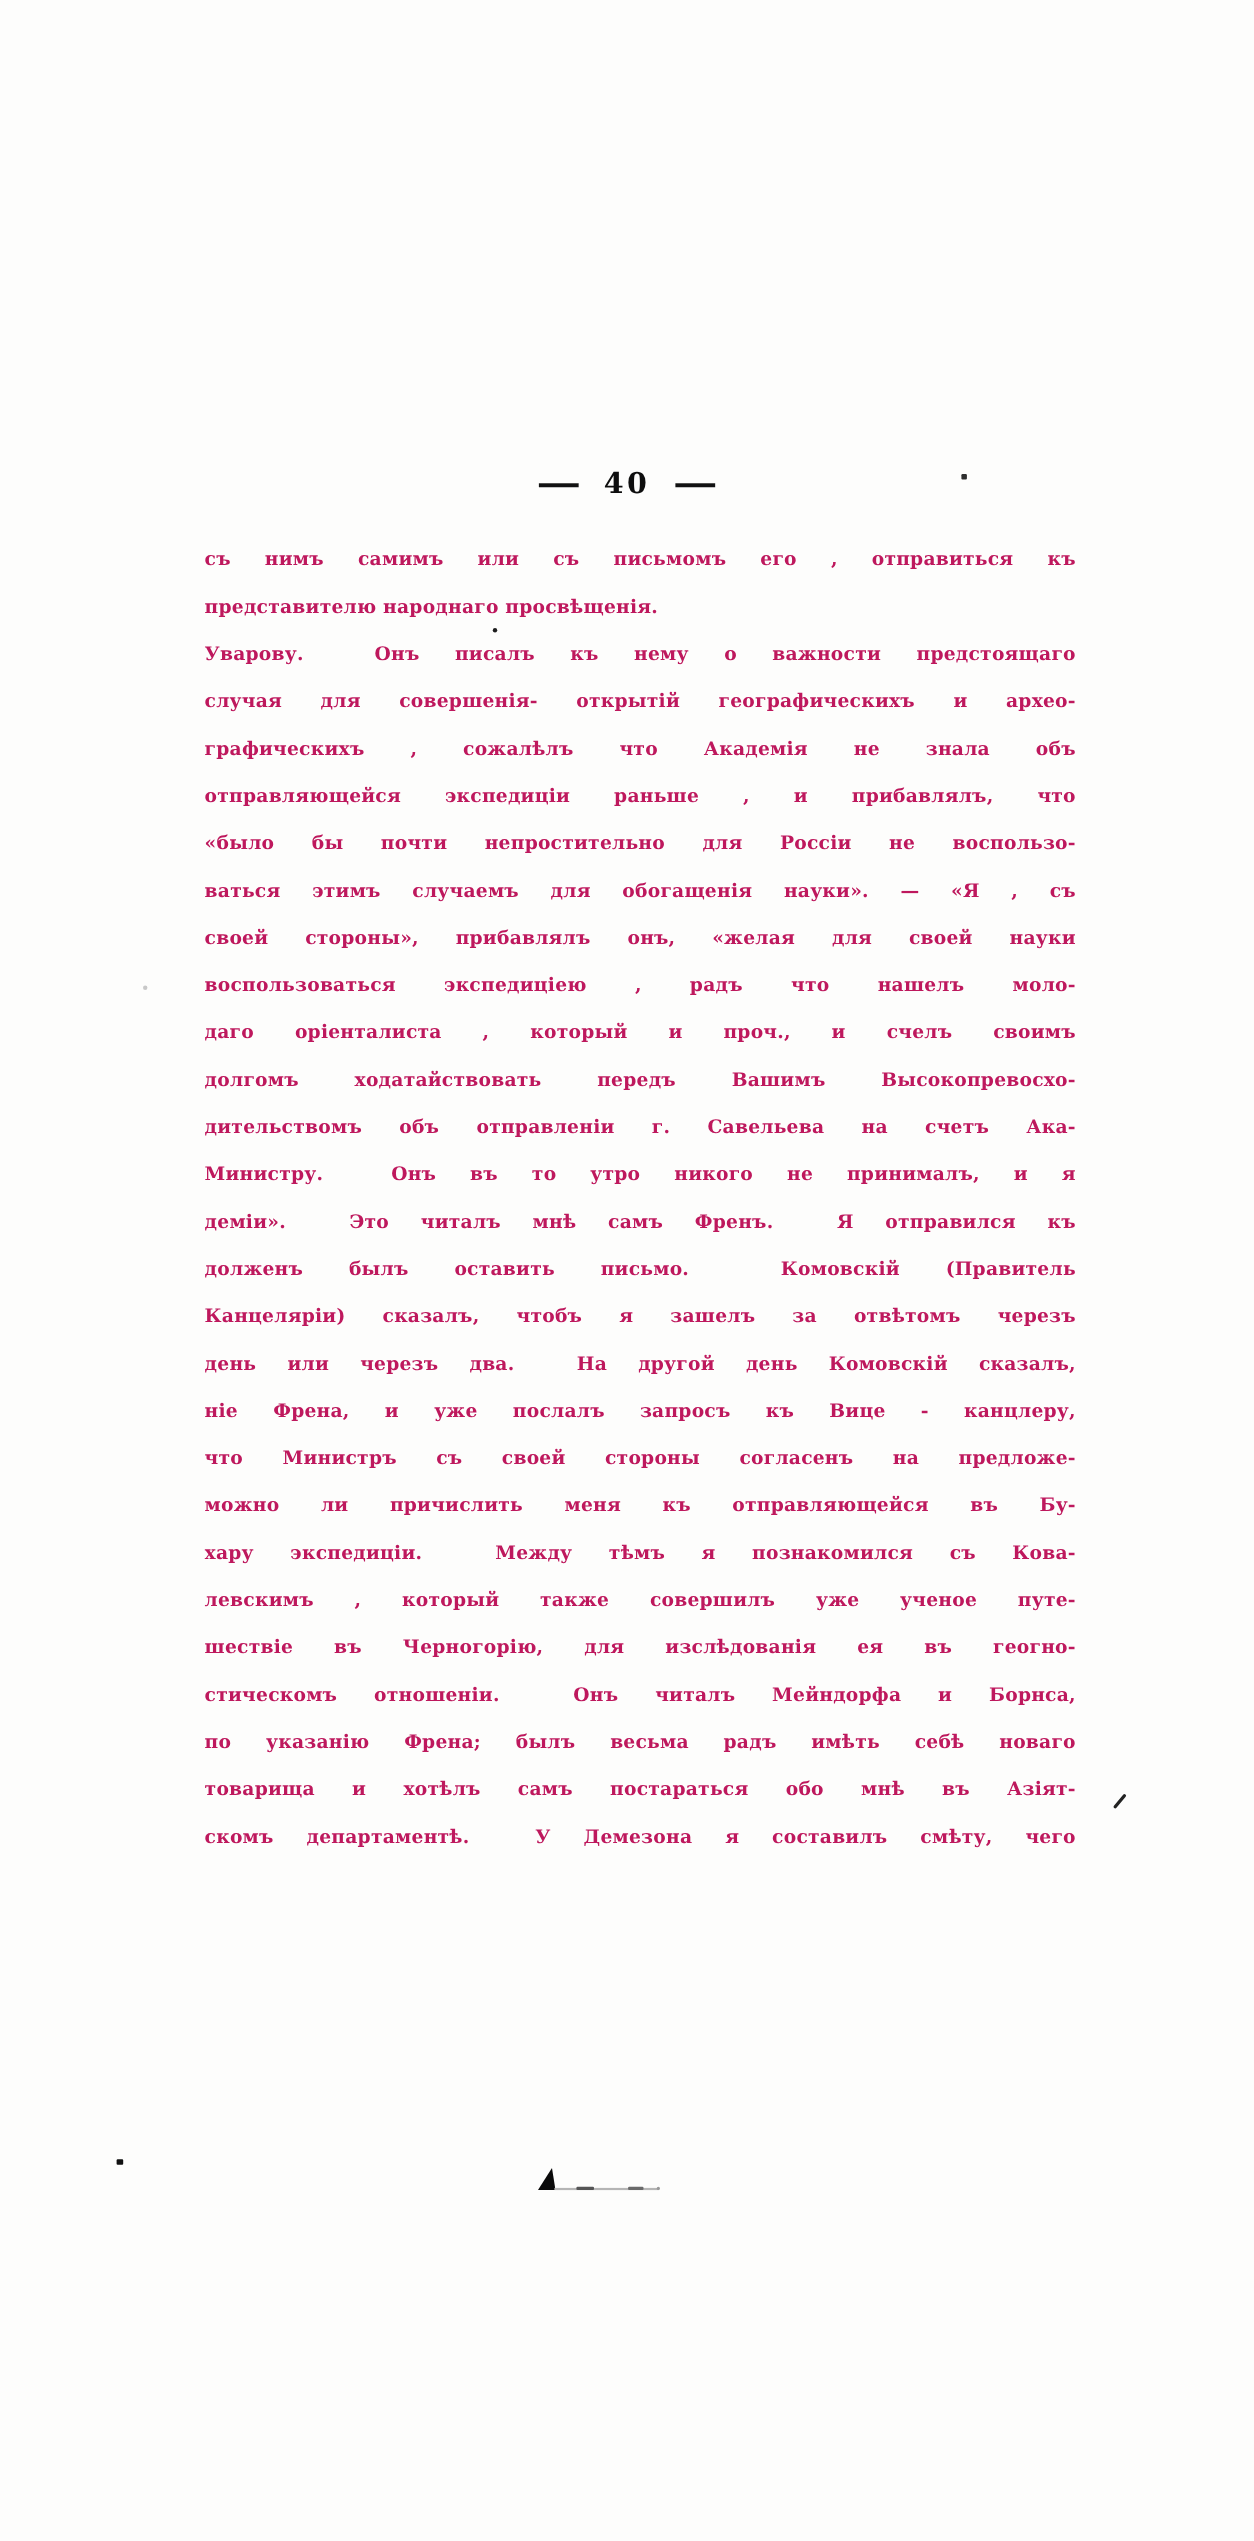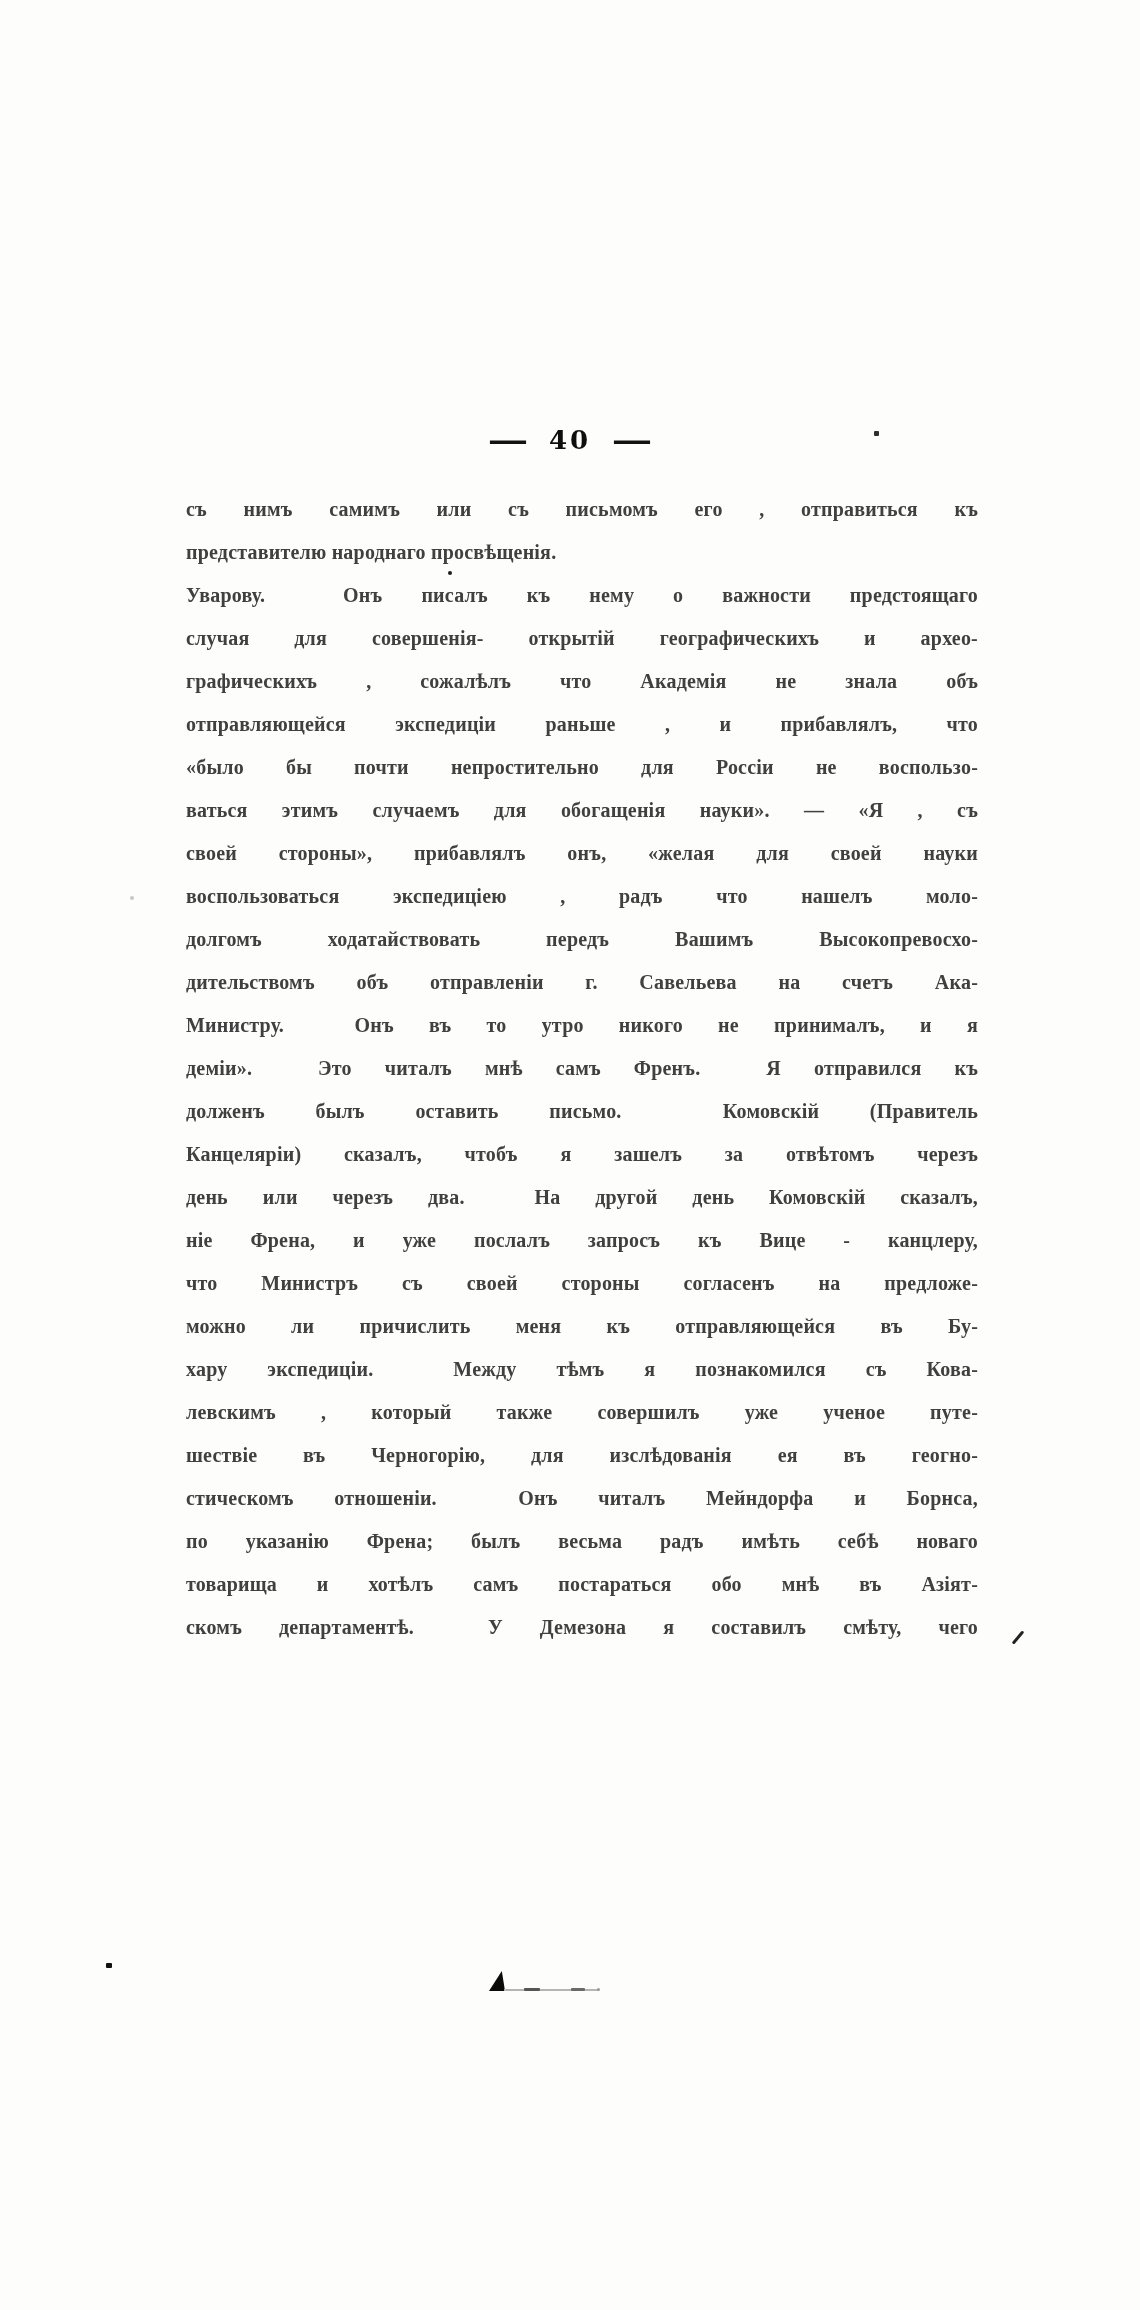--- a/index.html
+++ b/index.html
@@ -44,26 +44,25 @@
   .text-block {
     position: absolute;
     left: 186px;
     top: 488px;
     width: 792px;
   }
   .line {
     height: 43px;
     line-height: 43px;
     overflow: hidden;
-    font-size: 20px;
+    font-size: 17px;
     font-weight: 700;
     letter-spacing: 0.2px;
-    color: #404040;
+    color: #be185d;
     text-align: left;
-    font-family: Liberation Serif, serif;
   }
   .line.j { text-align: justify; }
   .line.j::after { content: ""; display: inline-block; width: 100%; height: 0; }
   .line.ind { text-indent: 56px; }
   
   .artifact { position: absolute; }
   .speck-top-right {
     left: 874px; top: 431px; width: 5px; height: 5px;
     background: #2e2e2e; border-radius: 1px;
   }
@@ -120,20 +119,21 @@
       <div class="line j">съ нимъ самимъ или съ письмомъ его , отправиться къ</div>
       <div class="line">представителю народнаго просвѣщенія.</div>
       <div class="line j">Уварову.&nbsp; Онъ писалъ къ нему о важности предстоящаго</div>
       <div class="line j">случая для совершенія- открытій географическихъ и архео-</div>
       <div class="line j">графическихъ , сожалѣлъ что Академія не знала объ</div>
       <div class="line j">отправляющейся экспедиціи раньше , и прибавлялъ, что</div>
       <div class="line j">«было бы почти непростительно для Россіи не воспользо-</div>
       <div class="line j">ваться этимъ случаемъ для обогащенія науки». — «Я , съ</div>
       <div class="line j">своей стороны», прибавлялъ онъ, «желая для своей науки</div>
       <div class="line j">воспользоваться экспедиціею , радъ что нашелъ моло-</div>
+      <div class="line j">даго оріенталиста , который и проч., и счелъ своимъ</div>
       <div class="line j">долгомъ ходатайствовать передъ Вашимъ Высокопревосхо-</div>
       <div class="line j">дительствомъ объ отправленіи г. Савельева на счетъ Ака-</div>
       <div class="line j">Министру.&nbsp; Онъ въ то утро никого не принималъ, и я</div>
       <div class="line j">деміи».&nbsp; Это читалъ мнѣ самъ Френъ.&nbsp; Я отправился къ</div>
       <div class="line j">долженъ былъ оставить письмо.&nbsp; Комовскій (Правитель</div>
       <div class="line j">Канцеляріи) сказалъ, чтобъ я зашелъ за отвѣтомъ черезъ</div>
       <div class="line j">день или черезъ два.&nbsp; На другой день Комовскій сказалъ,</div>
       <div class="line j">ніе Френа, и уже послалъ запросъ къ Вице - канцлеру,</div>
       <div class="line j">что Министръ съ своей стороны согласенъ на предложе-</div>
       <div class="line j">можно ли причислить меня къ отправляющейся въ Бу-</div>

